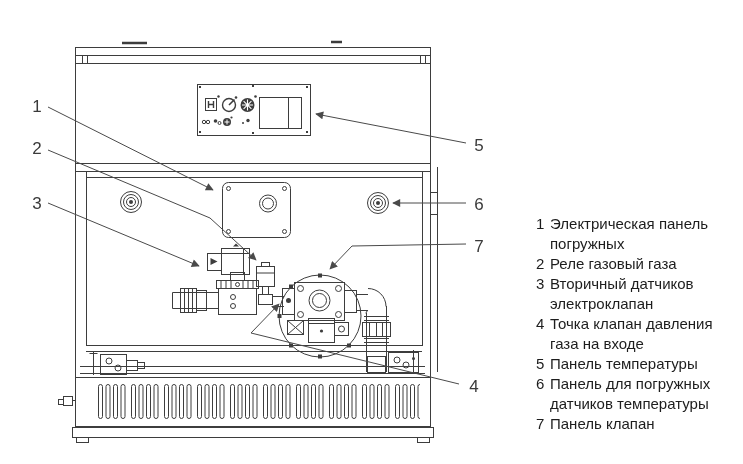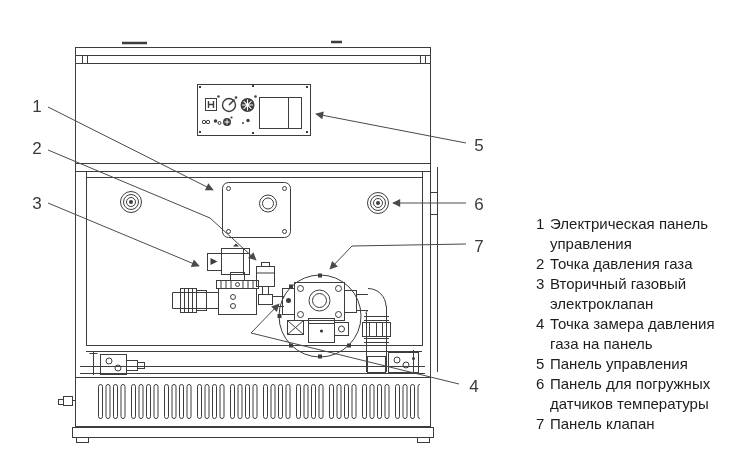--- a/index.html
+++ b/index.html
@@ -252,37 +252,37 @@
     <text x="474" y="392">4</text>
     <text x="479" y="151">5</text>
     <text x="479" y="210">6</text>
     <text x="479" y="252">7</text>
   </g>
 </svg>
 
   <div class="legend">
     <div class="legend-item">
       <span class="legend-num">1</span>
-      <span class="legend-text">Электрическая панель управления</span>
+      <span class="legend-text">Электрическая панель погружных</span>
     </div>
     <div class="legend-item">
       <span class="legend-num">2</span>
-      <span class="legend-text">Точка давления газа</span>
+      <span class="legend-text">Реле газовый газа</span>
     </div>
     <div class="legend-item">
       <span class="legend-num">3</span>
-      <span class="legend-text">Вторичный газовый электроклапан</span>
+      <span class="legend-text">Вторичный датчиков электроклапан</span>
     </div>
     <div class="legend-item">
       <span class="legend-num">4</span>
-      <span class="legend-text">Точка замера давления газа на панель</span>
+      <span class="legend-text">Точка клапан давления газа на входе</span>
     </div>
     <div class="legend-item">
       <span class="legend-num">5</span>
-      <span class="legend-text">Панель управления</span>
+      <span class="legend-text">Панель температуры</span>
     </div>
     <div class="legend-item">
       <span class="legend-num">6</span>
       <span class="legend-text">Панель для погружных датчиков температуры</span>
     </div>
     <div class="legend-item">
       <span class="legend-num">7</span>
       <span class="legend-text">Панель клапан</span>
     </div>
   </div>

